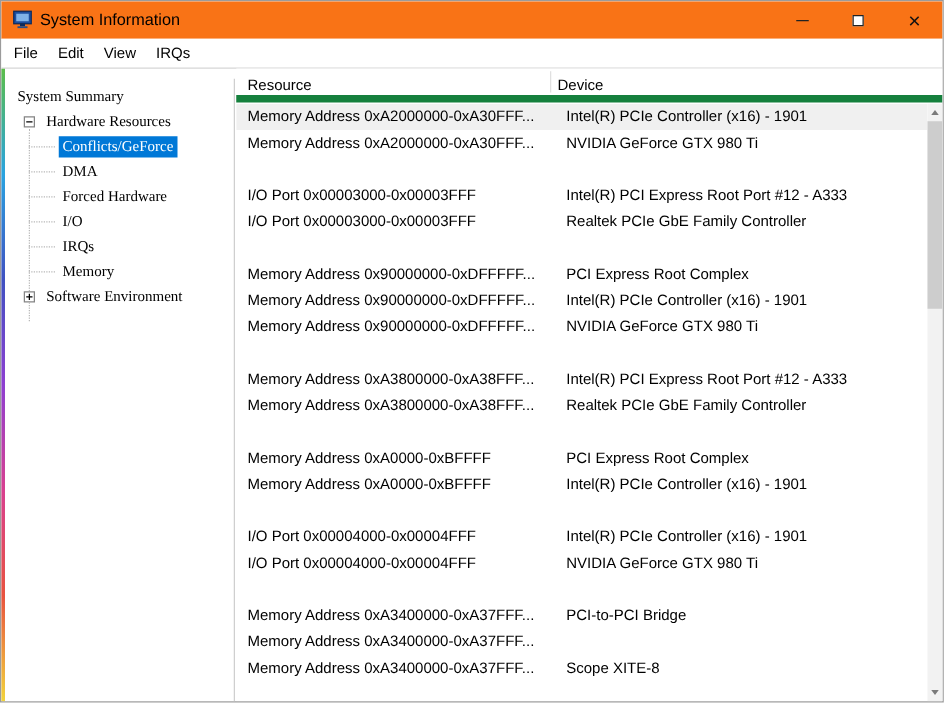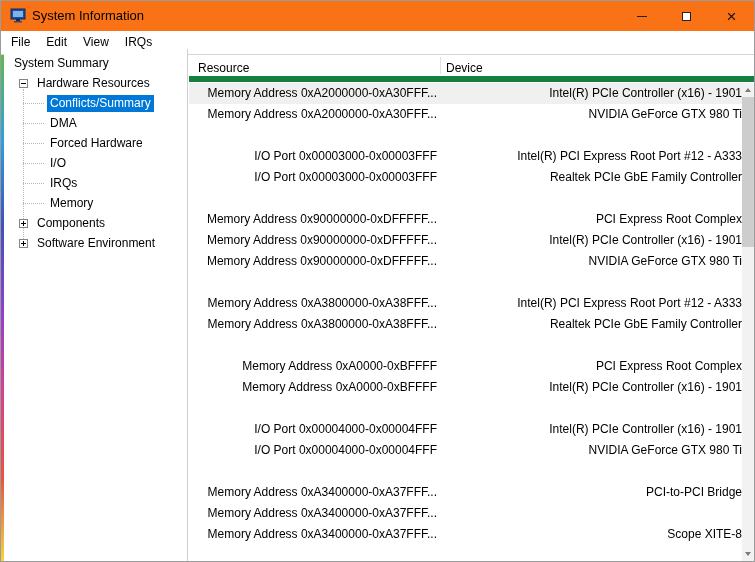--- a/index.html
+++ b/index.html
@@ -26,22 +26,22 @@
   .menubar {
     position:absolute; top:30px; left:0; right:0; height:24px;
     display:flex; align-items:center; padding-left:2px;
     background:#fff; border-bottom:1px solid #d6d6d6;
   }
   .menu-item { padding:0 8px; line-height:23px; }
   
   .edge-strip { position:absolute; left:0; top:54px; bottom:0; width:3px; }
   
   .tree-pane {
-    position:absolute; left:3px; top:48px; bottom:0; width:184px;
-    background:#fff; border-right:1px solid #cfcfcf; padding-top:4px; overflow:hidden;
+    position:absolute; left:3px; top:62px; bottom:0; width:184px;
+    background:#fff; border-right:1px solid #cfcfcf; padding-top:4px; overflow:hidden;font-family:Liberation Serif, serif;
   }
   .tree-connector { position:absolute; left:19px; top:40px; height:154px; width:0; border-left:1px dotted #b8b8b8; }
   .tree-row { position:relative; height:20px; display:flex; align-items:center; white-space:nowrap; }
   .tree-row.lvl0 { padding-left:7px; }
   .tree-row.lvl1 { padding-left:15px; }
   .tree-row.lvl2 { padding-left:43px; }
   .tree-row.lvl2::before {
     content:""; position:absolute; left:19px; top:10px; width:21px;
     border-top:1px dotted #b8b8b8;
   }
@@ -56,23 +56,23 @@
   
   .table-pane { position:absolute; left:188px; top:54px; right:0; bottom:0; background:#fff; }
   .list-header { position:absolute; top:0; left:0; right:0; height:27px; background:#fff; border-bottom:6px solid #15803d; }
   .header-cell { position:absolute; top:0; height:27px; line-height:27px; }
   .header-resource { left:9px; }
   .header-device { left:257px; }
   .column-divider { position:absolute; left:251px; top:2px; bottom:2px; width:1px; background:#e0e0e0; }
   .list-body { position:absolute; top:28px; left:0; right:12px; bottom:0; overflow:hidden; }
   .list-row { display:flex; height:21px; line-height:21px; white-space:nowrap; }
   .list-row.highlighted { background:var(--row-hl,#f0f0f0); }
-  .cell { overflow:hidden;text-align:right; }
+  .cell { overflow:hidden; }
   .cell-resource { flex:0 0 248px; padding-left:9px; }
-  .cell-device { flex:1; }
+  .cell-device { flex:1;margin-left:16px; }
   
   .v-scrollbar { position:absolute; right:0; top:28px; bottom:0; width:12px; background:#f2f2f2; }
   .scroll-btn { position:absolute; left:0; width:12px; height:14px; display:flex; align-items:center; justify-content:center; }
   .scroll-up { top:0; }
   .scroll-down { bottom:0; }
   .arrow-up { width:0; height:0; border-left:3px solid transparent; border-right:3px solid transparent; border-bottom:4px solid #7a7a7a; }
   .arrow-down { width:0; height:0; border-left:3px solid transparent; border-right:3px solid transparent; border-top:4px solid #7a7a7a; }
   .scroll-thumb { position:absolute; left:0; top:14px; width:12px; height:150px; background:#cdcdcd; }
 </style>
 </head>
@@ -114,40 +114,36 @@
     <div class="tree-connector"></div>
     <div>
         <div class="tree-row lvl0">
           <span class="tlabel">System Summary</span>
         </div>
         <div class="tree-row lvl1">
           <span class="expander minus"></span>
           <span class="tlabel">Hardware Resources</span>
         </div>
         <div class="tree-row lvl2">
-          <span class="tlabel selected">Conflicts/Summary</span>
+          <span class="tlabel selected">Conflicts/GeForce</span>
         </div>
         <div class="tree-row lvl2">
           <span class="tlabel">DMA</span>
         </div>
         <div class="tree-row lvl2">
           <span class="tlabel">Forced Hardware</span>
         </div>
         <div class="tree-row lvl2">
           <span class="tlabel">I/O</span>
         </div>
         <div class="tree-row lvl2">
           <span class="tlabel">IRQs</span>
         </div>
         <div class="tree-row lvl2">
           <span class="tlabel">Memory</span>
-        </div>
-        <div class="tree-row lvl1">
-          <span class="expander plus"></span>
-          <span class="tlabel">Components</span>
         </div>
         <div class="tree-row lvl1">
           <span class="expander plus"></span>
           <span class="tlabel">Software Environment</span>
         </div>
       </div>
   </div>
 
   <div class="table-pane">
     <div class="list-header">

